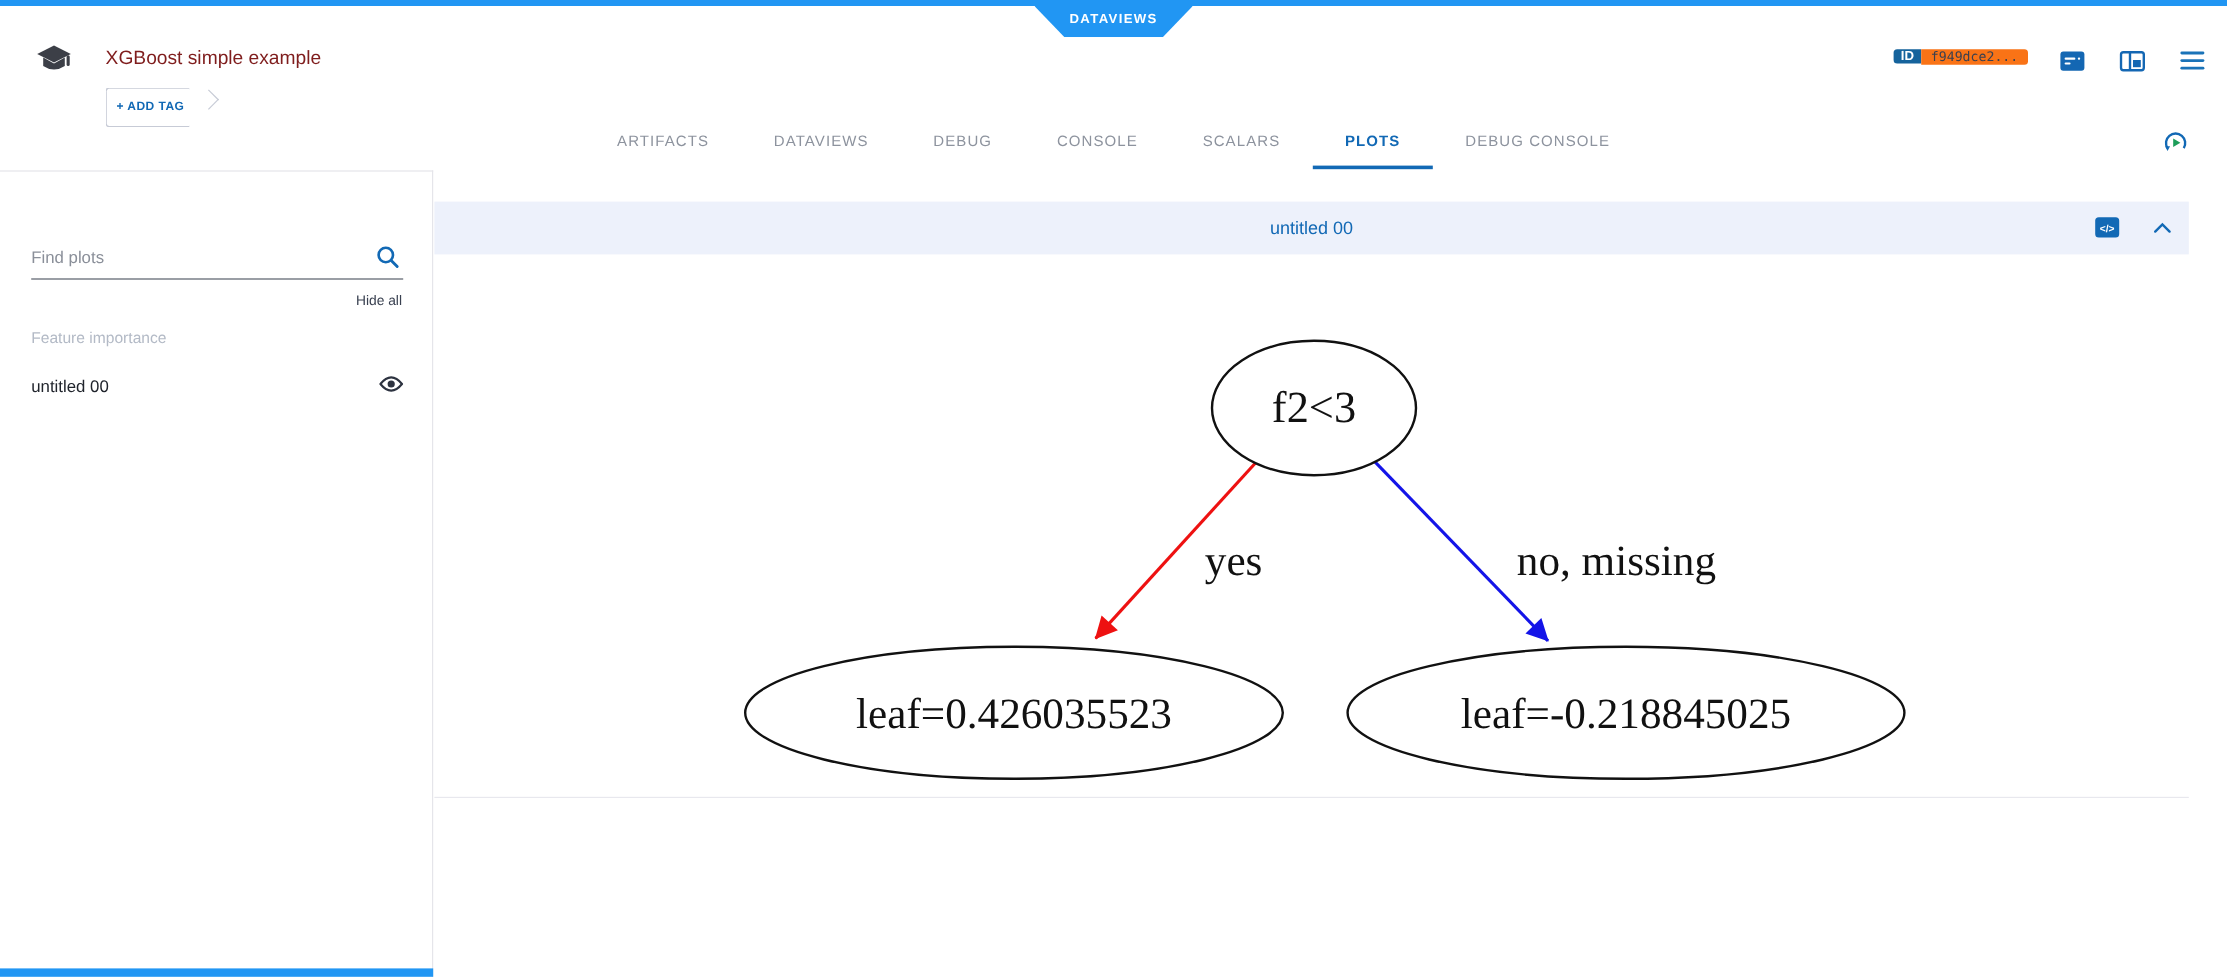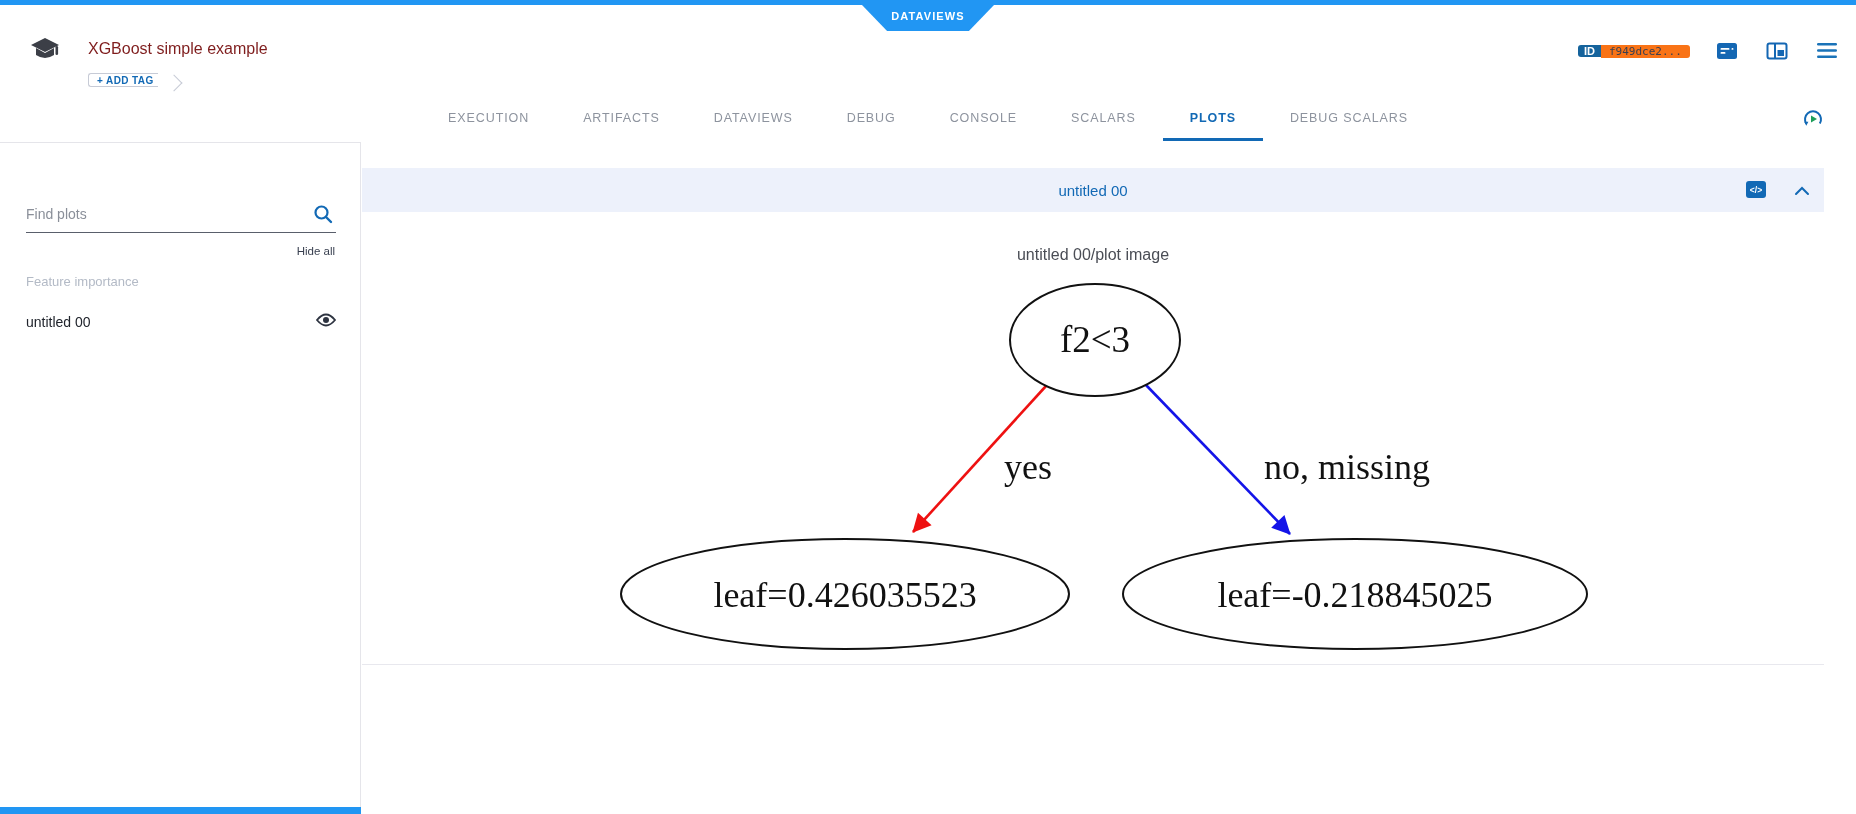--- a/index.html
+++ b/index.html
@@ -9,28 +9,28 @@
 
   
   .topbar { left:0; top:0; width:1856px; height:5px; background:#2196f3; }
   .ribbon { left:862px; top:5px; width:132px; height:26px; background:#2196f3;
             clip-path:polygon(0 0,100% 0,81% 100%,19% 100%);
             color:#fff; font-size:11px; font-weight:700; letter-spacing:1.1px;
             display:flex; align-items:flex-start; justify-content:center; padding-top:5px; }
 
   .logo { left:30px; top:36px; width:30px; height:28px; }
   .page-title { left:88px; top:40px; font-size:16px; font-weight:500; color:#7f1d1d; }
-  .add-tag { left:88px; top:73px; height:14px; border:1px solid #c7cbd6; border-right:none;
+  .add-tag { left:88px; top:73px; height:33px; border:1px solid #c7cbd6; border-right:none;
              border-radius:3px 0 0 3px; padding:0 4px 0 8px; display:inline-flex; align-items:center;
              font-size:10px; font-weight:700; letter-spacing:.4px; color:#1269b5; background:#fff; cursor:pointer; }
   .add-tag-point { left:168px; top:76.5px; width:12px; height:12px; border-top:1px solid #c7cbd6;
              border-right:1px solid #c7cbd6; transform:rotate(45deg); background:#fff; }
 
   .hdr-right { left:1578px; top:38px; display:flex; align-items:center; gap:24px; }
-  .id-badge { display:flex; align-items:center; height:21px; font-size:11px; }
+  .id-badge { display:flex; align-items:flex-start; height:21px; font-size:11px; }
   .id-label { background:#15639c; color:#fff; font-weight:700; border-radius:3px 0 0 3px;
               display:flex; align-items:center; padding:0 6px; }
   .id-value { background:#f97316; color:#3a4050; border-radius:0 3px 3px 0;
               display:flex; align-items:center; padding:0 8px;
               font-family:"DejaVu Sans Mono", monospace; font-size:11px; }
   .icon-btn { width:26px; height:26px; display:flex; align-items:center; justify-content:center; cursor:pointer; }
 
   
   .tabbar { left:0; top:95px; width:1856px; height:47px; display:flex;
             justify-content:center; align-items:center; }
@@ -114,28 +114,27 @@
   <div class="icon-btn">
     <svg width="22" height="18" viewBox="0 0 22 18">
       <rect x="1" y="1" width="20" height="2.4" rx="1.2" fill="#1a73b8"></rect>
       <rect x="1" y="7.3" width="20" height="2.4" rx="1.2" fill="#1a73b8"></rect>
       <rect x="1" y="13.6" width="20" height="2.4" rx="1.2" fill="#1a73b8"></rect>
     </svg>
   </div>
 </div>
 
 <div class="abs tabbar">
-  <div class="tab">EXECUTION</div>
   <div class="tab">ARTIFACTS</div>
   <div class="tab">DATAVIEWS</div>
   <div class="tab">DEBUG</div>
   <div class="tab">CONSOLE</div>
   <div class="tab">SCALARS</div>
   <div class="tab active">PLOTS</div>
-  <div class="tab">DEBUG SCALARS</div>
+  <div class="tab">DEBUG CONSOLE</div>
 </div>
 <div class="abs refresh icon-btn">
   <svg width="24" height="24" viewBox="0 0 24 24">
     <path d="M 5.2 16.5 A 8 8 0 1 1 18.8 16.5" fill="none" stroke="#1269b5" stroke-width="2"></path>
     <polygon points="3.2,14.8 7.4,14.8 5.3,18.8" fill="#1269b5"></polygon>
     <polygon points="10,8.5 16,12 10,15.5" fill="#1e9e5a"></polygon>
   </svg>
 </div>
 
 <div class="abs sidebar">
@@ -167,21 +166,20 @@
     <span class="panel-title">untitled 00</span>
     <span class="embed-ic">&lt;/&gt;</span>
     <span class="collapse-ic">
       <svg width="16" height="10" viewBox="0 0 16 10">
         <polyline points="2,8 8,2 14,8" fill="none" stroke="#1269b5" stroke-width="2" stroke-linecap="round"></polyline>
       </svg>
     </span>
   </div>
 
   <div class="plot-area">
-    <div class="img-title">untitled 00/plot image</div>
 
     <svg class="tree-svg" width="1462" height="380" viewBox="0 0 1462 380">
       <defs>
         <marker id="arr-yes" viewBox="0 0 12 12" refX="10.5" refY="6" markerWidth="8.5" markerHeight="8.5" orient="auto">
           <path d="M1,1 L11,6 L1,11 Z" fill="#ee1111"></path>
         </marker>
         <marker id="arr-no" viewBox="0 0 12 12" refX="10.5" refY="6" markerWidth="8.5" markerHeight="8.5" orient="auto">
           <path d="M1,1 L11,6 L1,11 Z" fill="#1414e8"></path>
         </marker>
       </defs>

